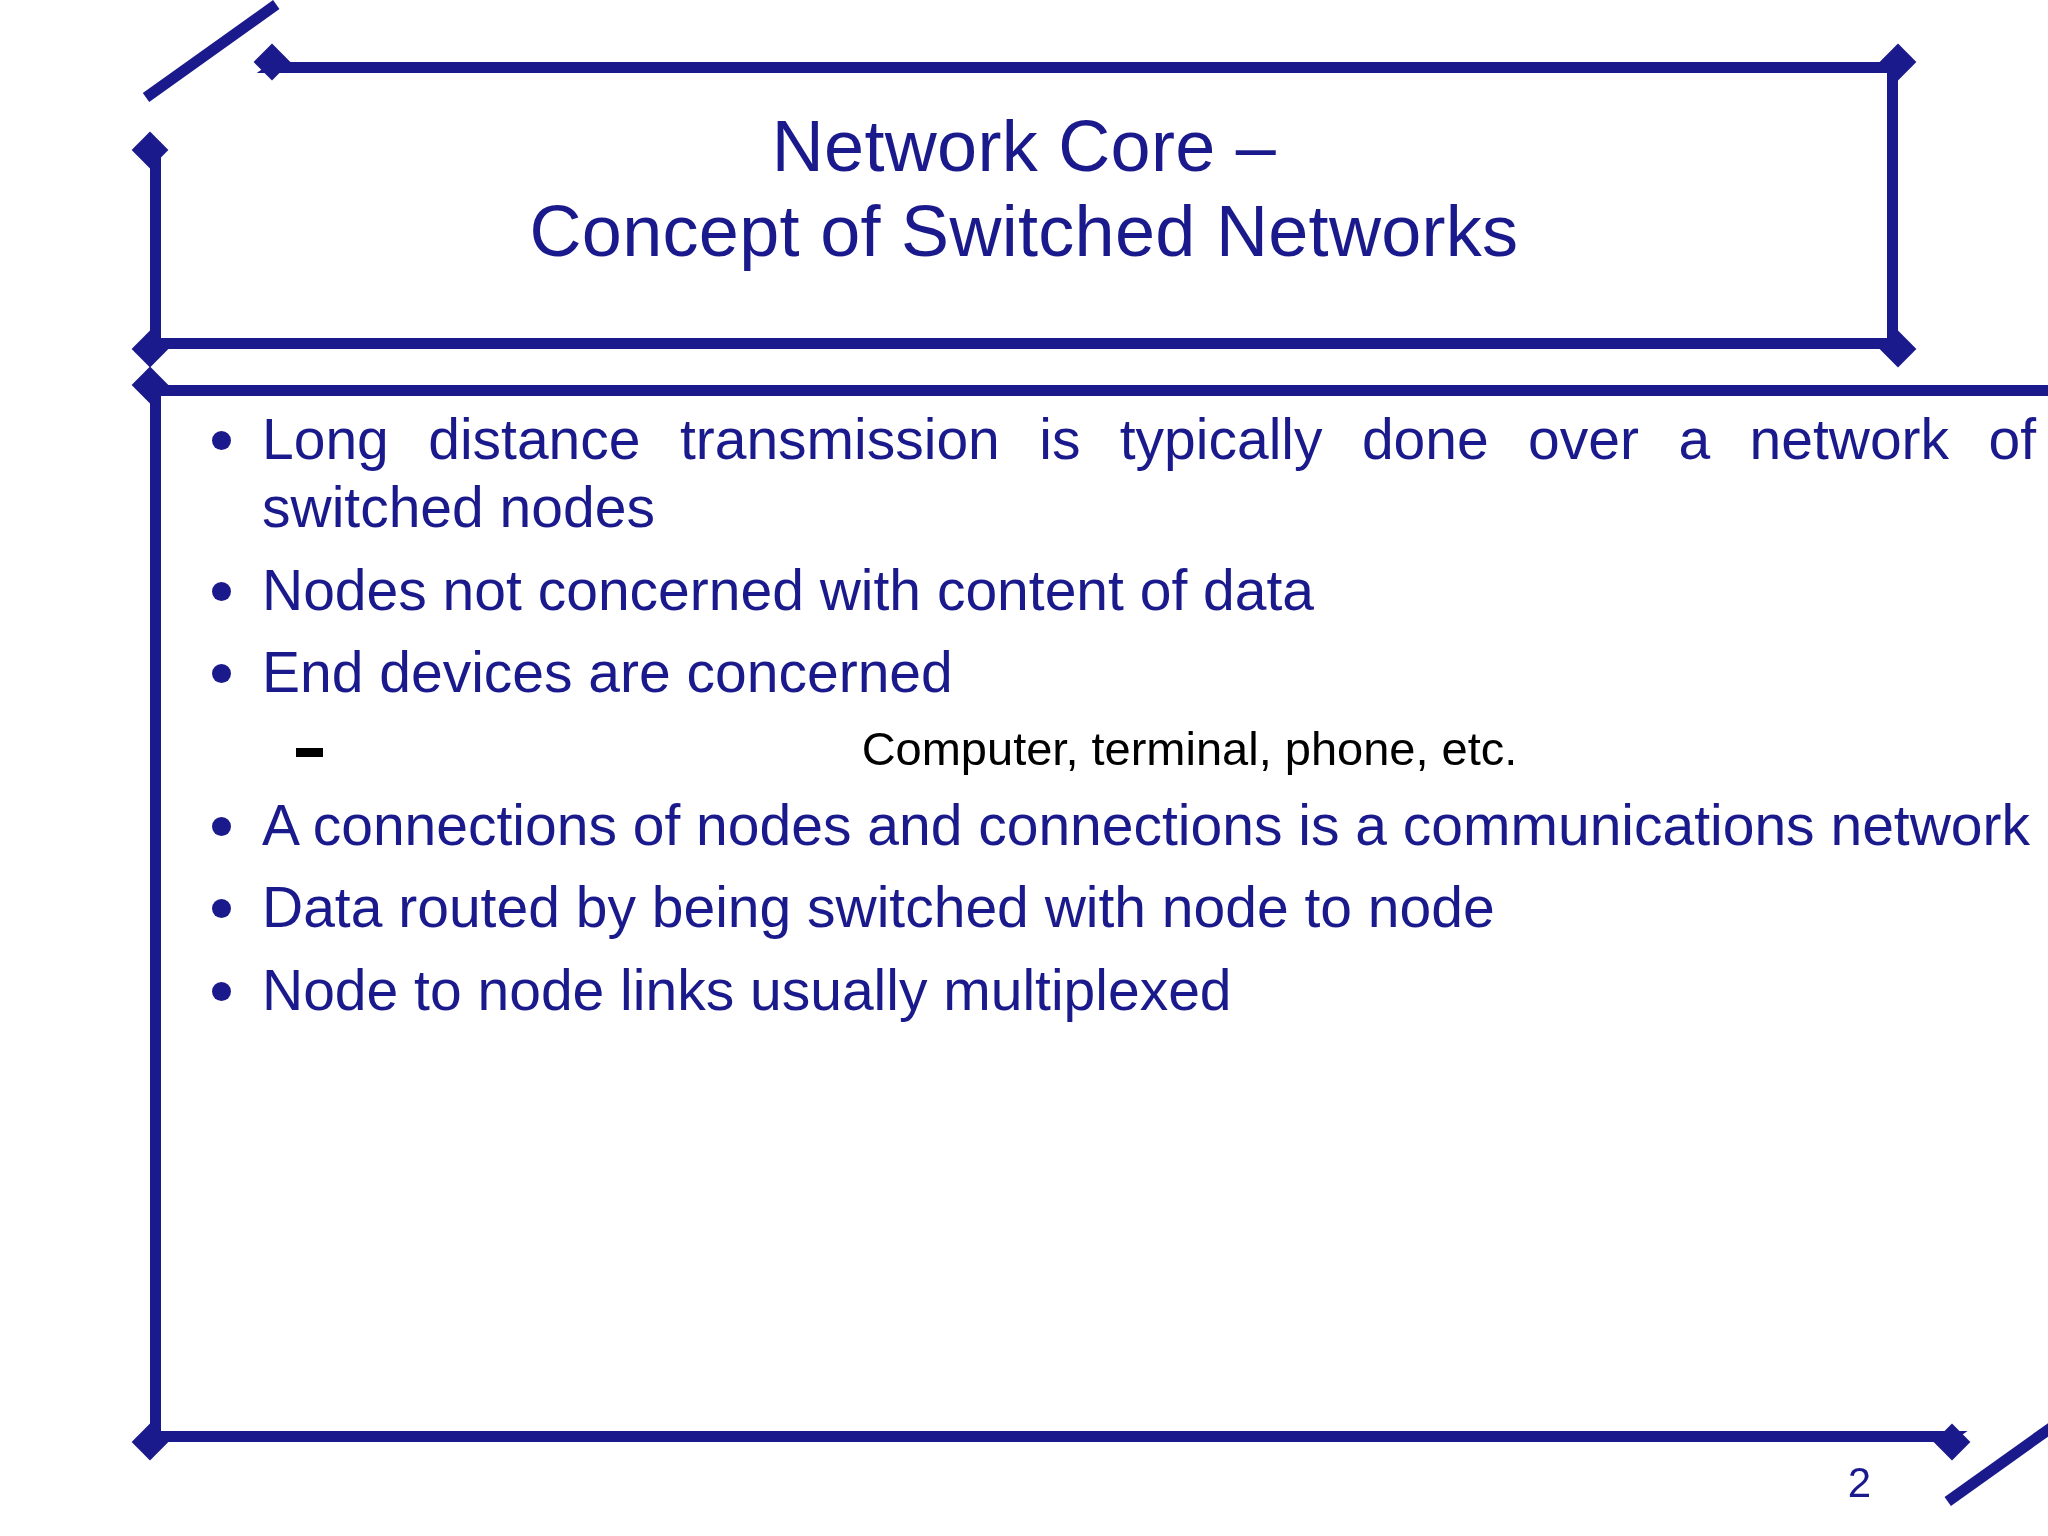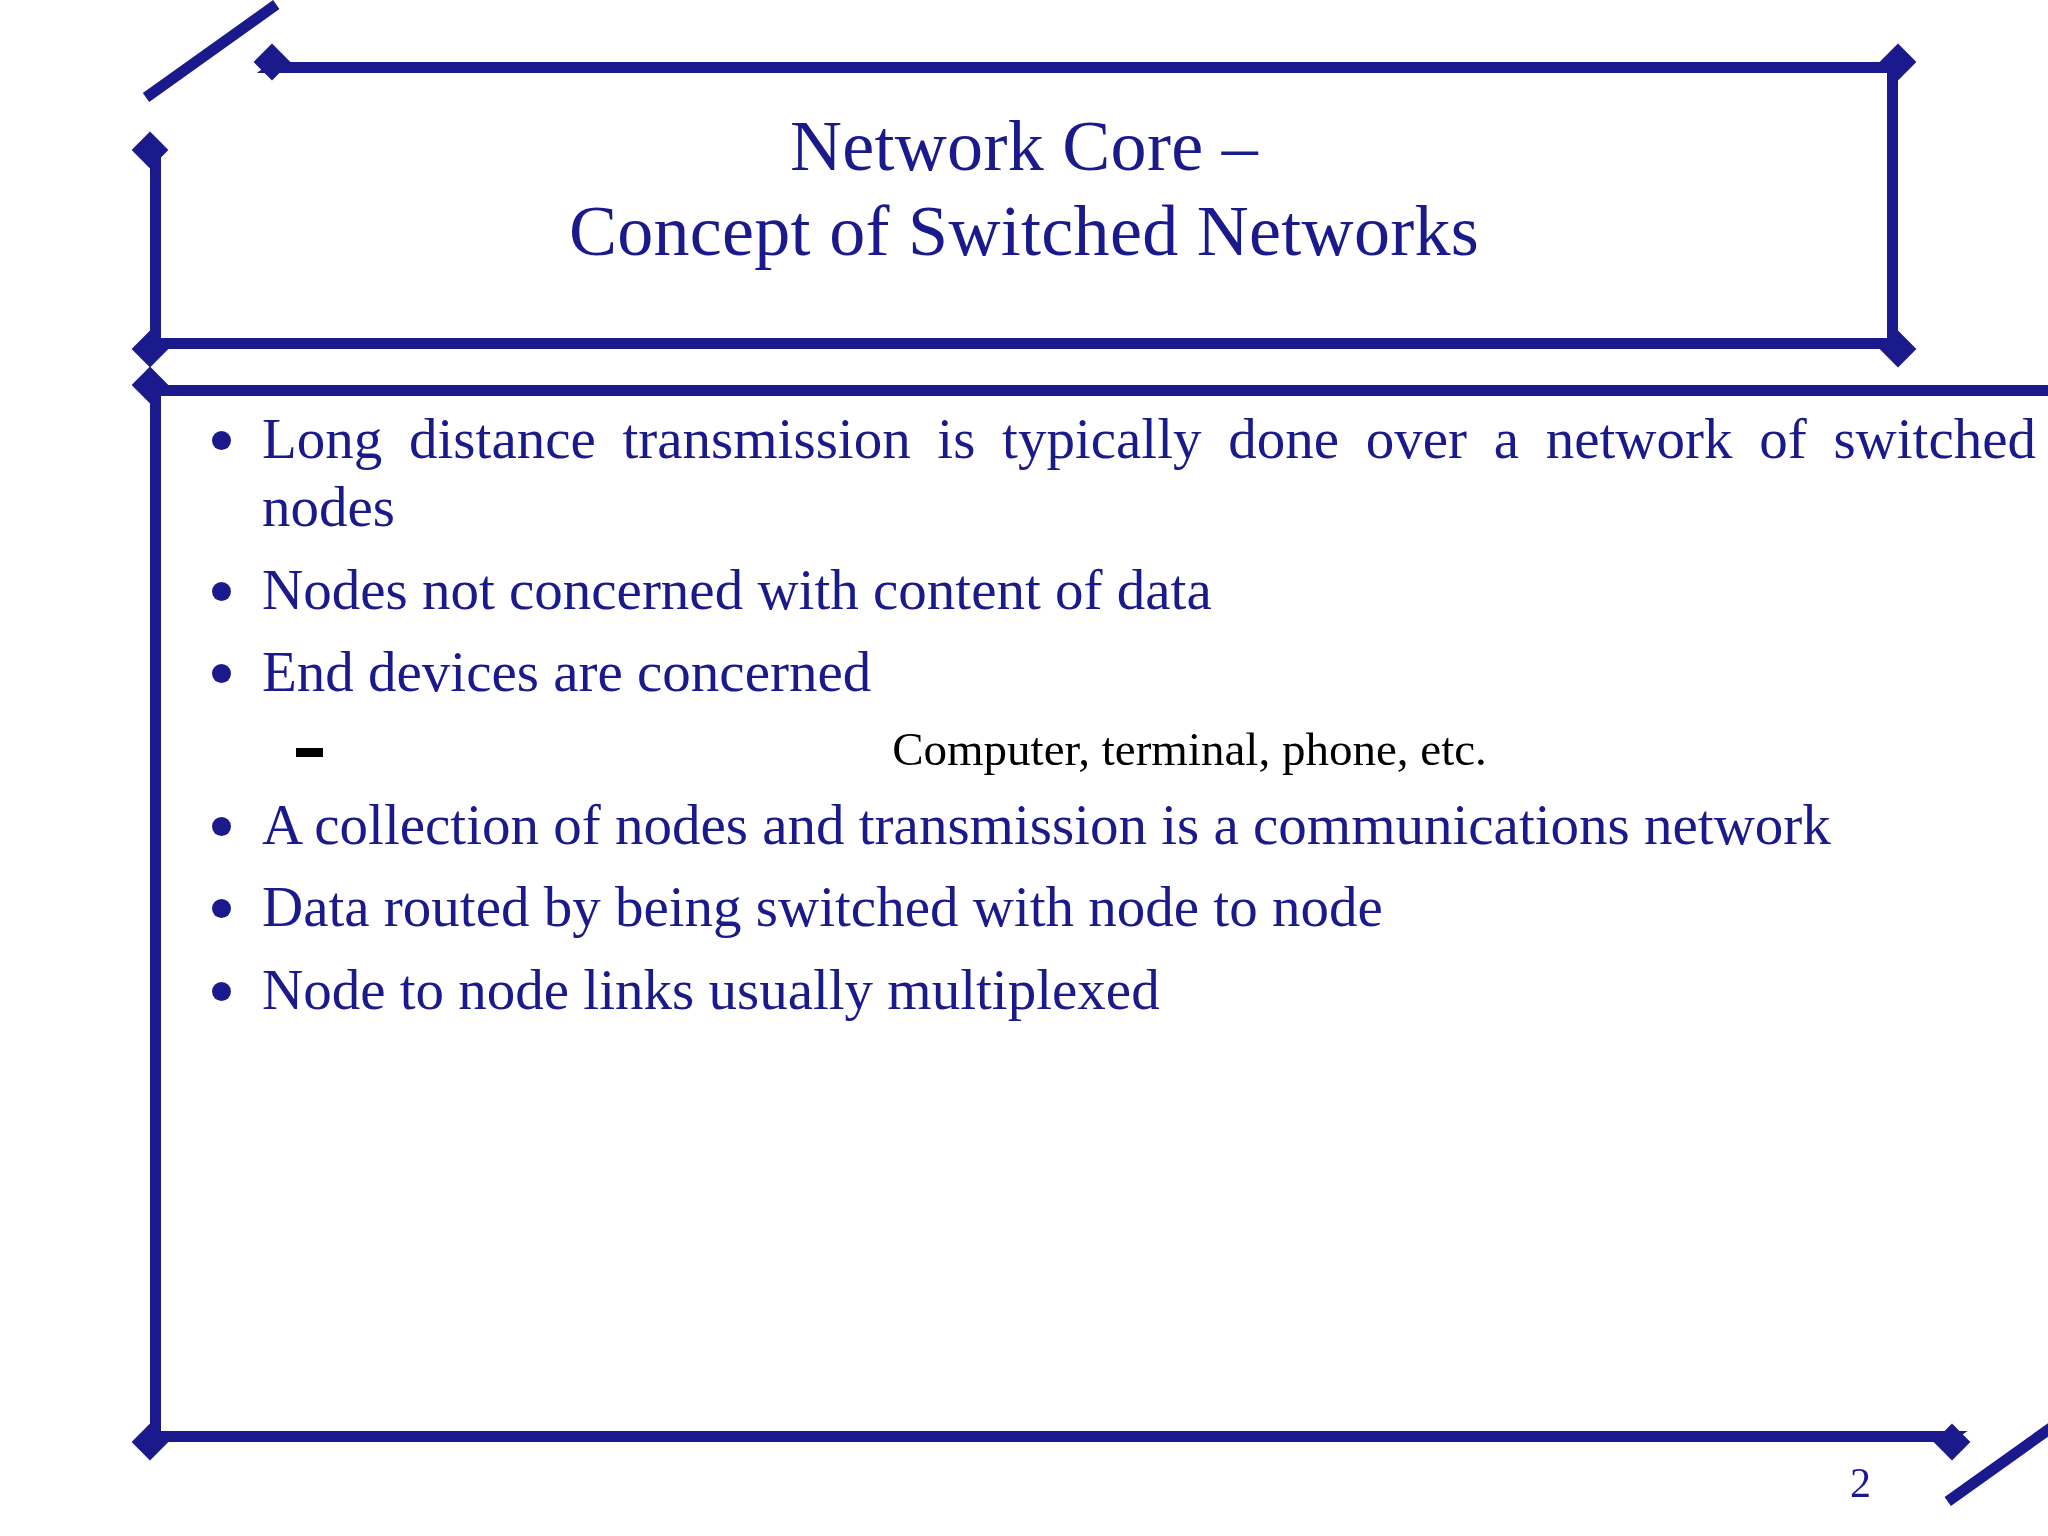--- a/index.html
+++ b/index.html
@@ -6,21 +6,21 @@
     margin: 0;
     padding: 0;
     background: #ffffff;
   }
   #slide {
     position: relative;
     width: 2048px;
     height: 1536px;
     background: #ffffff;
     overflow: hidden;
-    font-family: Liberation Serif, serif;
+    font-family: Liberation Sans, sans-serif;
   }
 
   
   #title-box {
     position: absolute;
     left: 150px;
     top: 62px;
     width: 1748px;
     height: 287px;
   }
@@ -223,21 +223,21 @@
         <span class="marker">
             <span class="dash"></span>
           </span>
         <span class="btext">Computer, terminal, phone, etc.</span>
       </div>
 
       <div class="bullet-row">
         <span class="marker">
             <span class="dot"></span>
           </span>
-        <span class="btext">A collection of nodes and transmission is a communications network</span>
+        <span class="btext">A connections of nodes and connections is a communications network</span>
       </div>
 
       <div class="bullet-row">
         <span class="marker">
             <span class="dot"></span>
           </span>
         <span class="btext">Data routed by being switched with node to node</span>
       </div>
 
       <div class="bullet-row">

